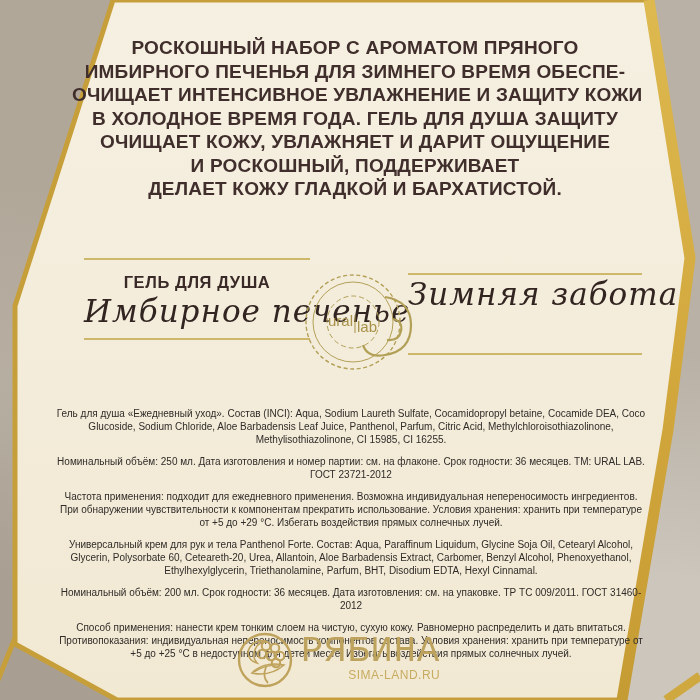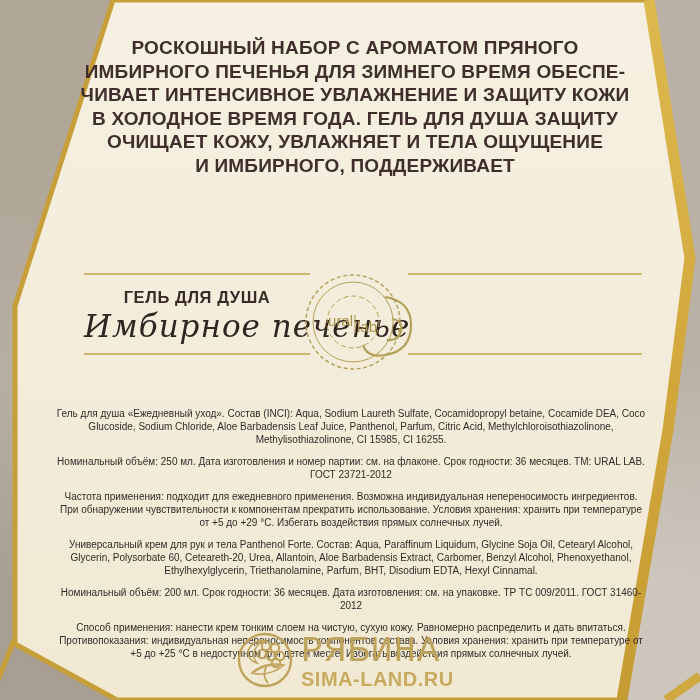--- a/index.html
+++ b/index.html
@@ -23,21 +23,21 @@
   }
   .headline .hl{white-space:nowrap;}
 
   
   .product-col{
     position:absolute;z-index:2;text-align:center;
     border-top:2px solid rgba(199,174,87,.85);
     border-bottom:2px solid rgba(199,174,87,.85);
     height:82px;box-sizing:border-box;
   }
-  .col-left{top:273px;left:84px;width:226px;}
+  .col-left{top:258px;left:84px;width:226px;}
   .col-right{top:273px;left:408px;width:234px;}
   .cat{margin-top:13px;font-size:16.5px;font-weight:700;color:#3a2a27;letter-spacing:.6px;}
   .script-name{
     font-family:"DejaVu Serif","Liberation Serif",serif;font-style:italic;
     font-size:31px;color:#322420;margin-top:1px;letter-spacing:1px;white-space:nowrap;
   }
   .stamp-svg{position:absolute;left:301px;top:267px;z-index:3;}
 
   
   .fineprint{
@@ -49,22 +49,22 @@
   
   .footer{
     top:631px;left:236px;display:flex;align-items:flex-start;gap:7px;
   }
   .footer-text{display:flex;flex-direction:column;}
   .brand{
     font-family:Liberation Mono, monospace;font-size:37px;line-height:40px;
     color:#bda35e;letter-spacing:1px;font-weight:400;white-space:nowrap;
   }
   .site{
-    font-size:20px;font-weight:700;color:#c7ab60;letter-spacing:.5px;
-    text-align:center;margin-top:-3px;white-space:nowrap;
+    font-size:12px;font-weight:400;color:#c7ab60;letter-spacing:.5px;
+    text-align:right;margin-top:-3px;white-space:nowrap;
   }
 </style>
 </head>
 <body>
 
 <div class="canvas">
 
   <svg class="frame" width="700" height="700" viewBox="0 0 700 700">
     <defs>
       <linearGradient id="cream" x1="0" y1="0" x2="0" y2="1">
@@ -80,24 +80,25 @@
     </defs>
     <polygon points="113,0 649,0 690,258 668,430 622,700 117,700 15,644 15,306" fill="url(#cream)" stroke="#c79f3a" stroke-width="5" stroke-linejoin="round"></polygon>
     <path d="M649,0 L690,258 L668,430 L622,700" fill="none" stroke="url(#goldg)" stroke-width="11" stroke-linejoin="round"></path>
     <path d="M15,638 L-2,680" stroke="#c79f3a" stroke-width="5" fill="none"></path>
     <path d="M700,676 L666,700" stroke="#cfa83f" stroke-width="9" fill="none"></path>
   </svg>
 
   <div class="layer headline">
     <div class="hl">РОСКОШНЫЙ НАБОР С АРОМАТОМ ПРЯНОГО</div>
     <div class="hl">ИМБИРНОГО ПЕЧЕНЬЯ ДЛЯ ЗИМНЕГО ВРЕМЯ ОБЕСПЕ-</div>
-    <div class="hl">ЧИВАЕТ ИНТЕНСИВНОЕ УВЛАЖНЕНИЕ И ЗАЩИТУ КОЖИ</div>
+    <div class="hl">ОЧИЩАЕТ ИНТЕНСИВНОЕ УВЛАЖНЕНИЕ И ЗАЩИТУ КОЖИ</div>
     <div class="hl">В ХОЛОДНОЕ ВРЕМЯ ГОДА. ГЕЛЬ ДЛЯ ДУША ЗАЩИТУ</div>
-    <div class="hl">ОЧИЩАЕТ КОЖУ, УВЛАЖНЯЕТ И ТЕЛА ОЩУЩЕНИЕ</div>
-    <div class="hl">И ИМБИРНОГО, ПОДДЕРЖИВАЕТ</div>
+    <div class="hl">ОЧИЩАЕТ КОЖУ, УВЛАЖНЯЕТ И ДАРИТ ОЩУЩЕНИЕ</div>
+    <div class="hl">И РОСКОШНЫЙ, ПОДДЕРЖИВАЕТ</div>
+    <div class="hl">ДЕЛАЕТ КОЖУ ГЛАДКОЙ И БАРХАТИСТОЙ.</div>
   </div>
 
   <div class="product-col col-left">
     <div class="cat">ГЕЛЬ ДЛЯ ДУША</div>
     <div class="script-name">Имбирное печенье</div>
   </div>
 
   <svg class="stamp-svg" width="118" height="114" viewBox="0 0 118 114">
     <g fill="none" stroke="#b3a057">
       <circle cx="52" cy="55" r="47" stroke-width="1.4" stroke-dasharray="4 2.6"></circle>
@@ -106,20 +107,21 @@
       <path stroke-width="2.2" d="M84,30 q26,4 26,28 q0,26 -26,30 q-18,3 -22,-10 m30,-26 q10,2 8,12 q-2,10 -14,9"></path>
     </g>
     <g font-family="Liberation Sans, sans-serif" fill="#a8924a" font-size="15">
       <text x="27" y="59">ural</text>
       <text x="56" y="65">lab</text>
     </g>
     <line x1="54" y1="48" x2="54" y2="66" stroke="#a8924a" stroke-width="1"></line>
   </svg>
 
   <div class="product-col col-right">
+    <div class="script-name">Зимняя забота</div>
   </div>
 
   <div class="layer fineprint">
     <p>Гель для душа «Ежедневный уход». Состав (INCI): Aqua, Sodium Laureth Sulfate, Cocamidopropyl betaine, Cocamide DEA, Coco Glucoside, Sodium Chloride, Aloe Barbadensis Leaf Juice, Panthenol, Parfum, Citric Acid, Methylchloroisothiazolinone, Methylisothiazolinone, CI 15985, CI 16255.</p>
     <p>Номинальный объём: 250 мл. Дата изготовления и номер партии: см. на флаконе. Срок годности: 36 месяцев. ТМ: URAL LAB. ГОСТ 23721-2012</p>
     <p>Частота применения: подходит для ежедневного применения. Возможна индивидуальная непереносимость ингредиентов. При обнаружении чувствительности к компонентам прекратить использование. Условия хранения: хранить при температуре от +5 до +29 °С. Избегать воздействия прямых солнечных лучей.</p>
     <p>Универсальный крем для рук и тела Panthenol Forte. Состав: Aqua, Paraffinum Liquidum, Glycine Soja Oil, Cetearyl Alcohol, Glycerin, Polysorbate 60, Ceteareth-20, Urea, Allantoin, Aloe Barbadensis Extract, Carbomer, Benzyl Alcohol, Phenoxyethanol, Ethylhexylglycerin, Triethanolamine, Parfum, BHT, Disodium EDTA, Hexyl Cinnamal.</p>
     <p>Номинальный объём: 200 мл. Срок годности: 36 месяцев. Дата изготовления: см. на упаковке. ТР ТС 009/2011.  ГОСТ 31460-2012</p>
     <p>Способ применения: нанести крем тонким слоем на чистую, сухую кожу. Равномерно распределить и дать впитаться. Противопоказания: индивидуальная непереносимость компонентов состава. Условия хранения: хранить при температуре от +5 до +25 °С в недоступном для детей месте. Избегать воздействия прямых солнечных лучей.</p>
   </div>

